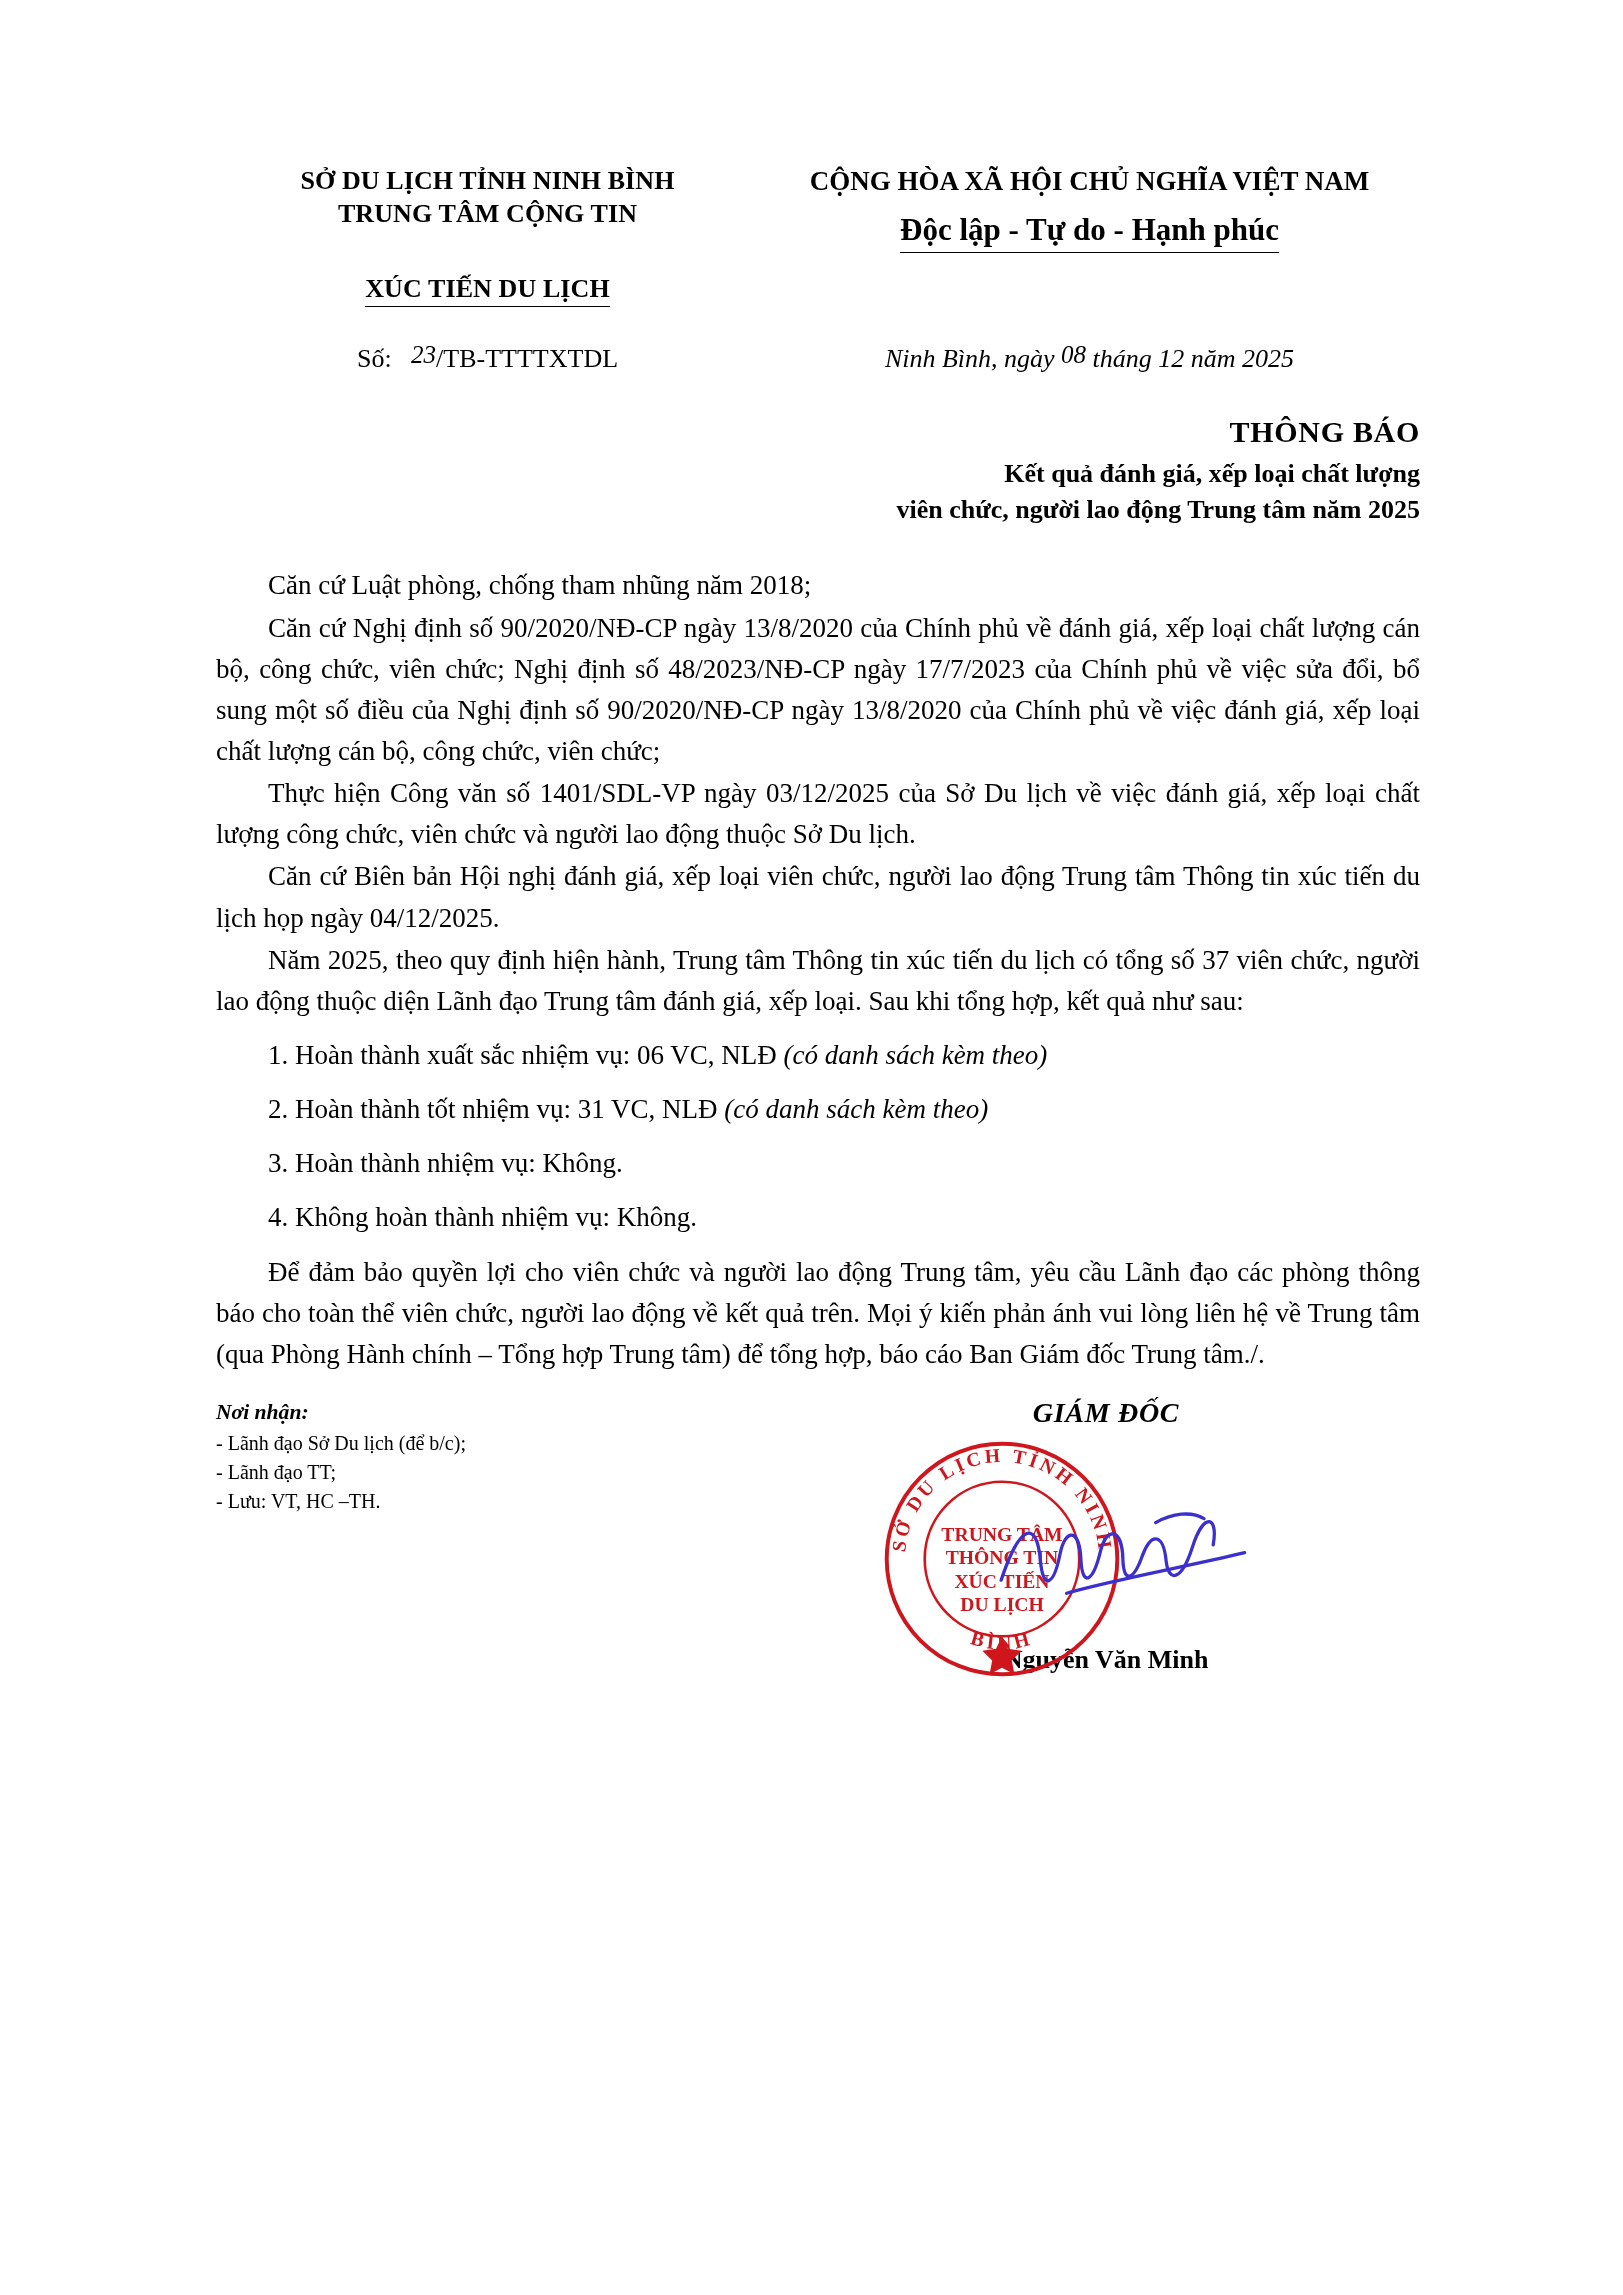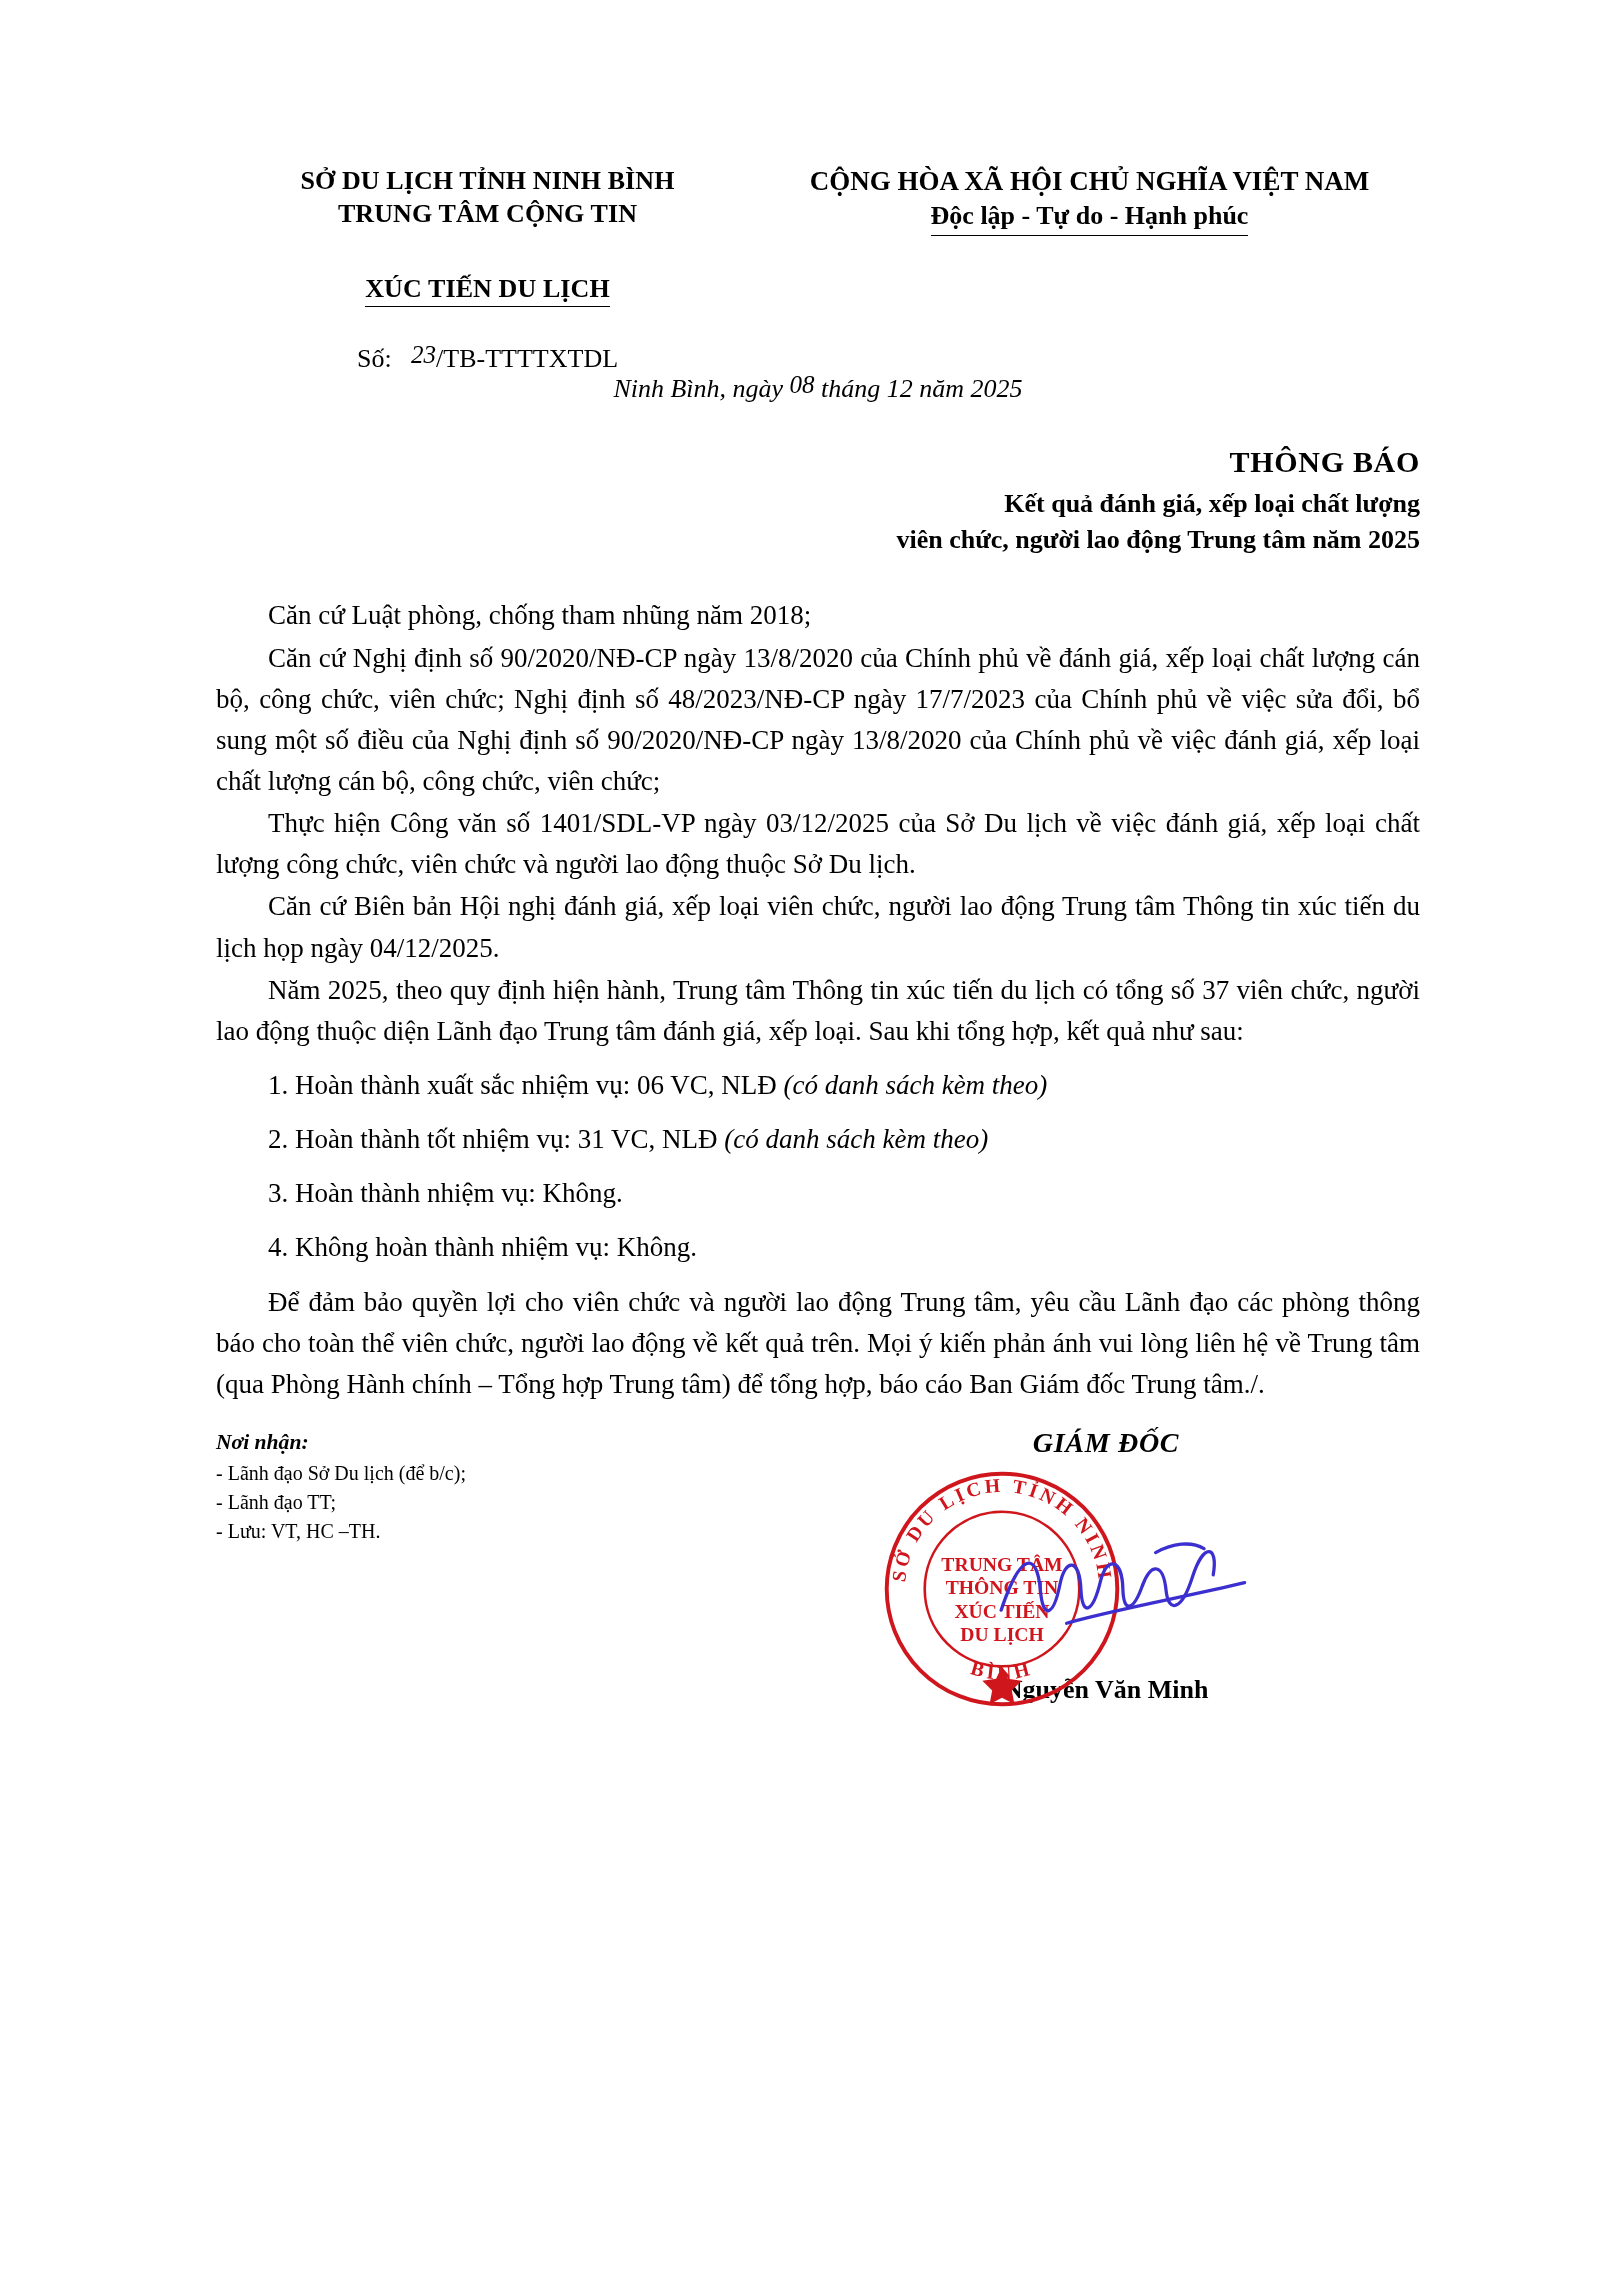--- a/index.html
+++ b/index.html
@@ -50,33 +50,33 @@
     margin-top: 41px;
   }
   .header-right {
     flex: 1;
     text-align: center;
     font-weight: bold;
     font-size: 27px;
     line-height: 1.3;
   }
   .header-right .line2 {
-    font-size: 26px;
-    margin-top: 0;
+    font-size: 31px;
+    margin-top: 11px;
   }
   .header-right .line2 span {
     display: inline-block;
     border-bottom: 1.6px solid #000;
     padding-bottom: 2px;
   }
 
   
   .numdate {
     display: flex;
-    flex-direction: column;
+    flex-direction: row;
     margin-top: 37px;
     font-size: 26px;
   }
   .numdate-left {
     width: 543px;
     text-align: center;
     position: relative;
   }
   .numdate-left .so-label {
     display: inline-block;

